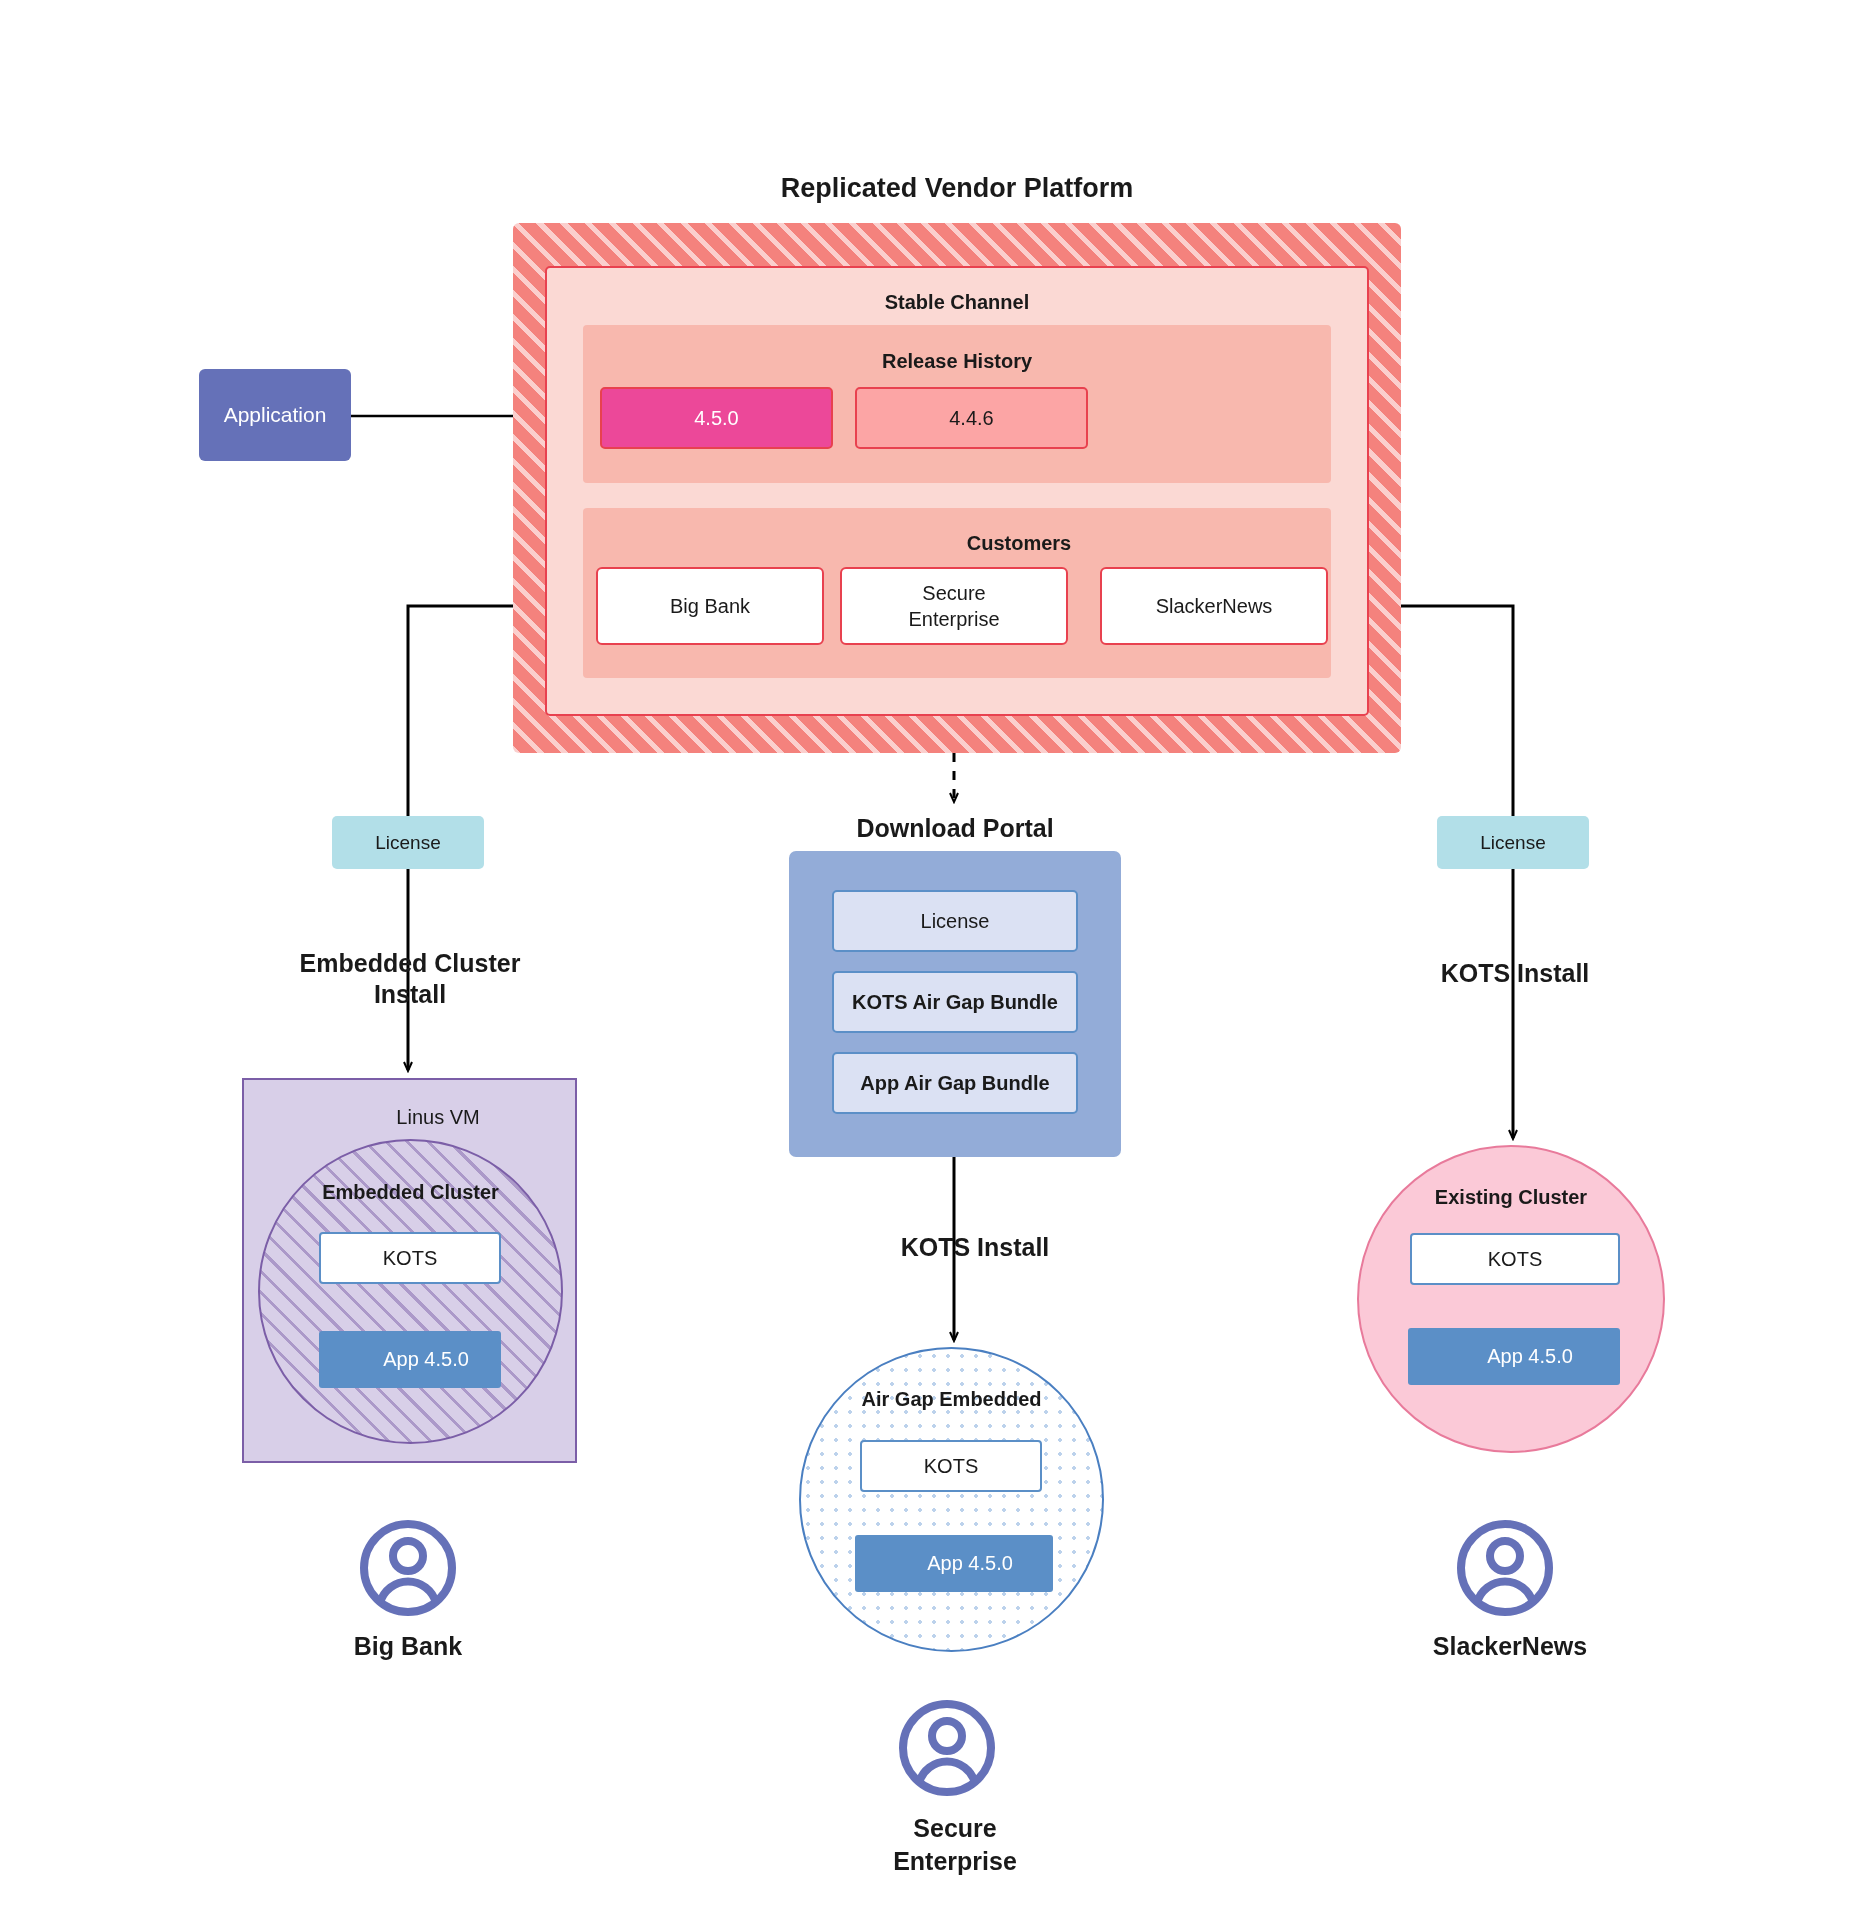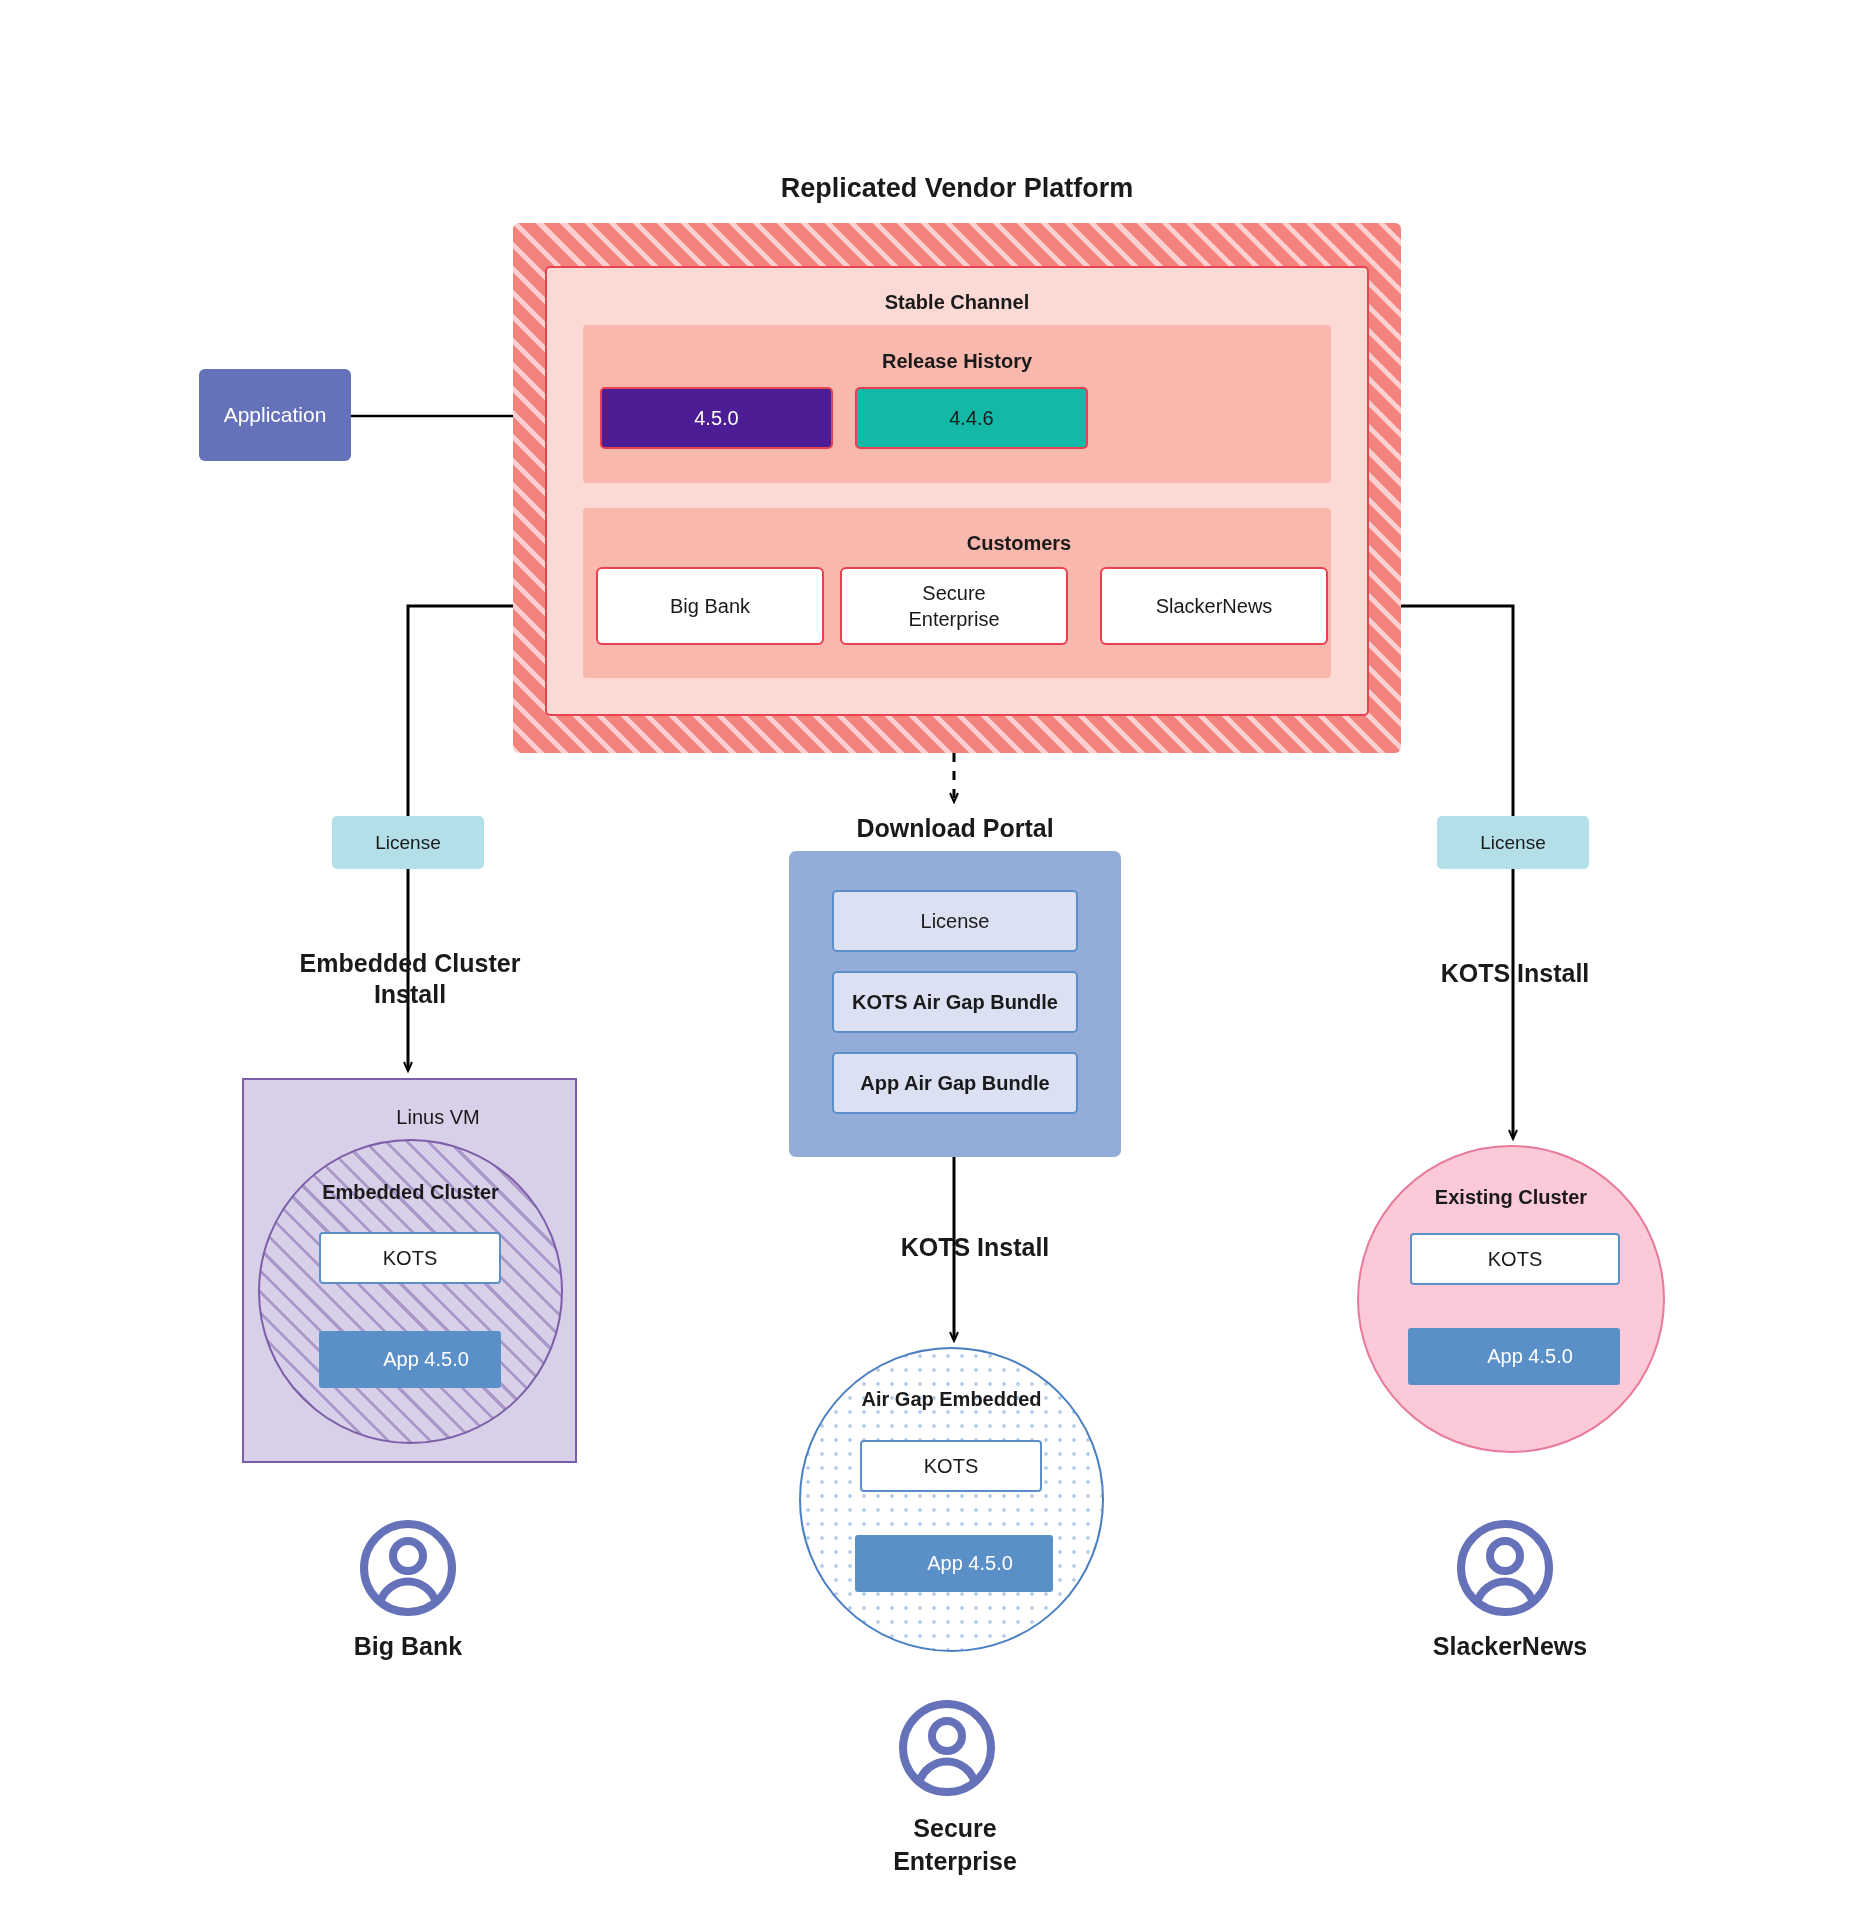--- a/index.html
+++ b/index.html
@@ -70,27 +70,27 @@
   }
   .release-card {
     position: absolute;
     top: 387px; width: 233px; height: 62px;
     border-radius: 5px;
     display: flex; align-items: center; justify-content: center;
     font-size: 20px;
   }
   #release-card-0 {
     left: 600px;
-    background: #4c1d95;
+    background: #ec4899;
     border: 2px solid #e8414f;
     color: #ffffff;
   }
   #release-card-1 {
     left: 855px;
-    background: #14b8a6;
+    background: #fca5a5;
     border: 2.5px solid #e8414f;
     color: #1a1a1a;
     text-align: center;
   }
 
   
   #customers {
     left: 583px; top: 508px; width: 748px; height: 170px;
     background: #f8b8ae;
     border-radius: 4px;

